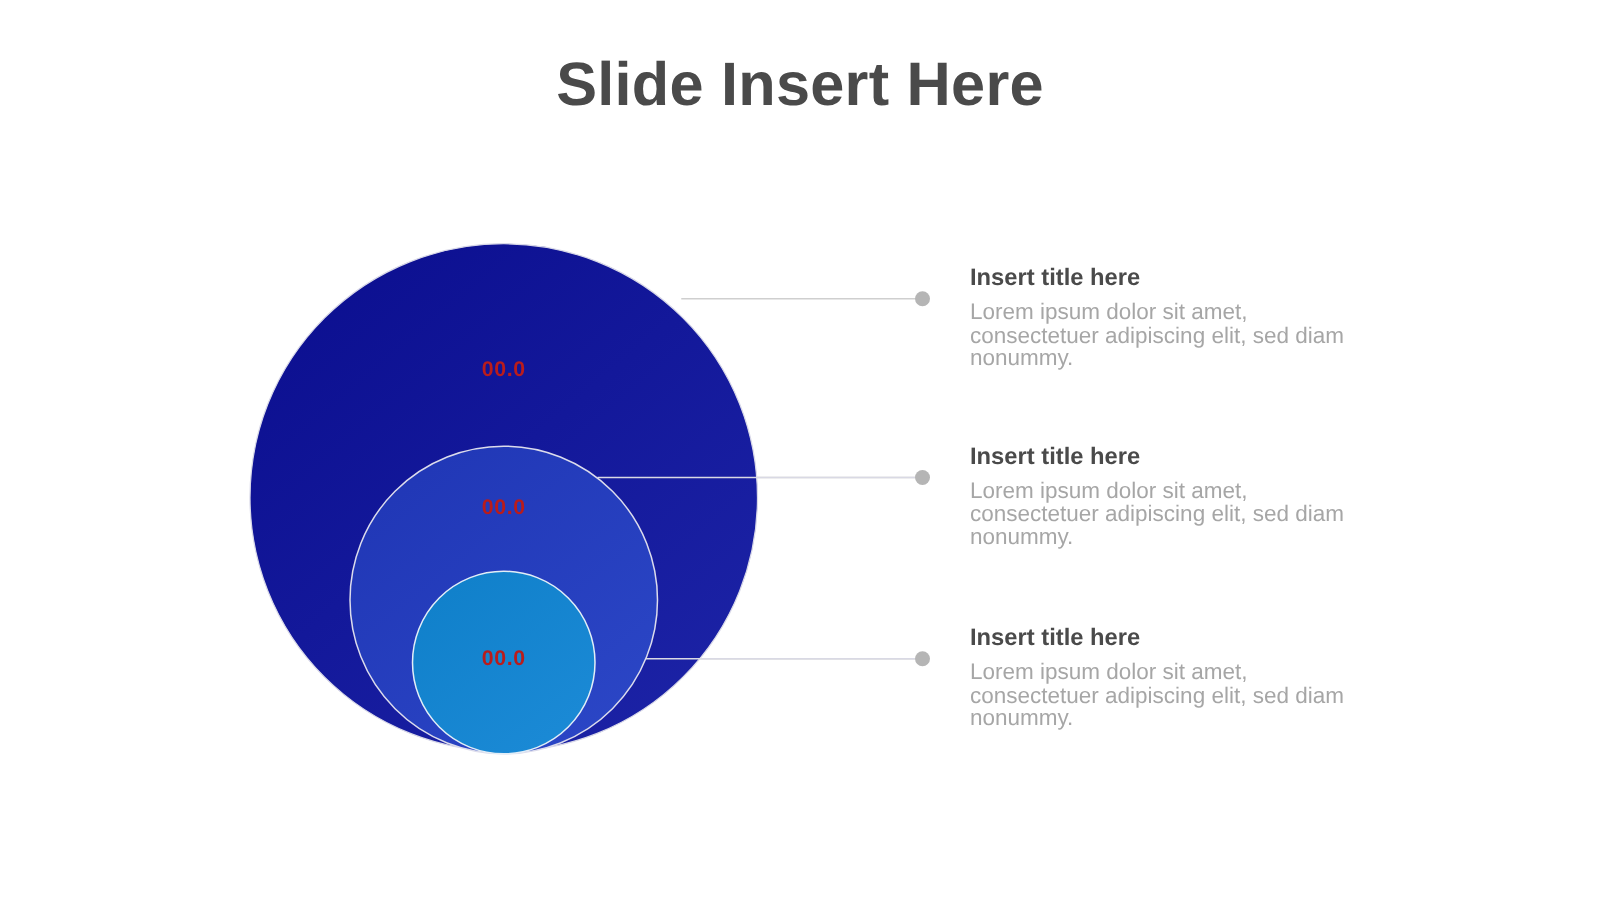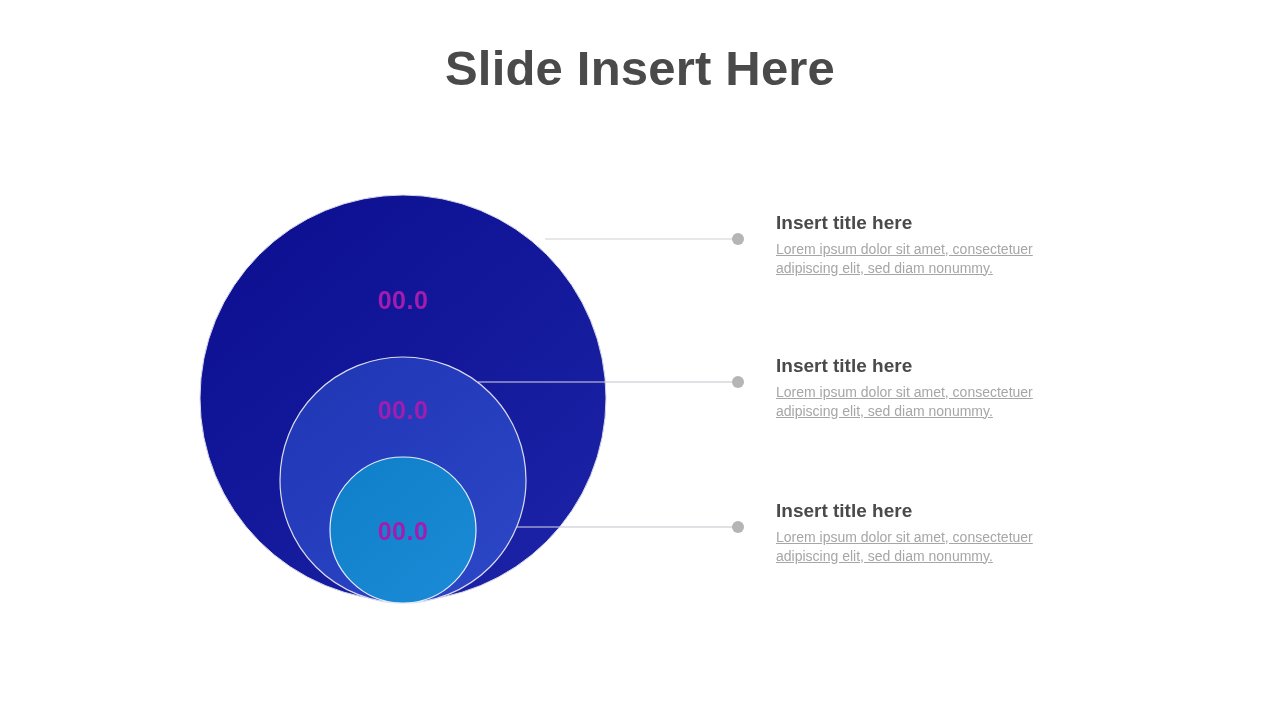--- a/index.html
+++ b/index.html
@@ -40,23 +40,23 @@
     height: 720px;
   }
   #diagram svg {
     display: block;
   }
 
   
   .bubble-value {
     position: absolute;
     text-align: center;
-    color: #a21caf;
+    color: #b91c1c;
     font-weight: bold;
-    font-size: 25px;
+    font-size: 17px;
     letter-spacing: 0.5px;
     white-space: nowrap;
   }
   #value-outer { left: 343px; top: 286px; width: 120px; }
   #value-middle { left: 343px; top: 396px; width: 120px; }
   #value-inner  { left: 343px; top: 517px; width: 120px; }
 
   
   .callout {
     position: absolute;
@@ -65,26 +65,25 @@
   }
   .callout-title {
     font-size: 19px;
     font-weight: bold;
     color: #4a4a4a;
     line-height: 24px;
     margin: 0 0 5px 0;
     white-space: nowrap;
   }
   .callout-body {
-    font-size: 14px;
+    font-size: 18px;
     color: #a6a6a6;
     line-height: 18.5px;
     margin: 0;
     width: 305px;
-    text-decoration: underline;
   }
   #callout-1 { top: 211px; }
   #callout-2 { top: 354px; }
   #callout-3 { top: 499px; }
 </style>
 </head>
 <body>
 
 <div id="slide-title">Slide Insert Here</div>
 

